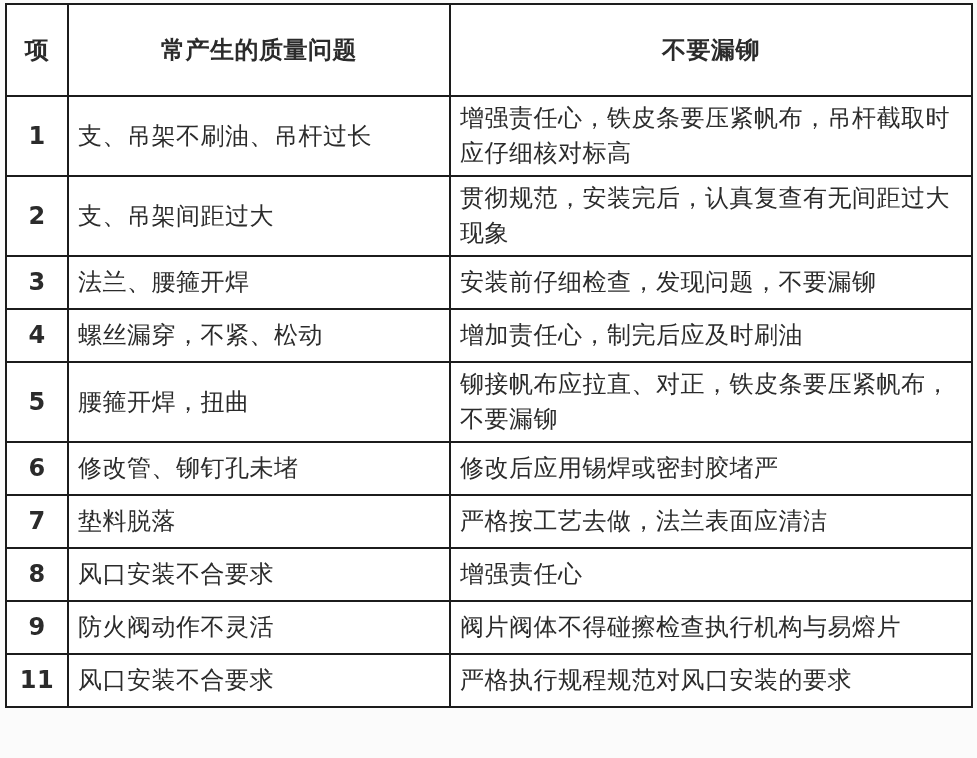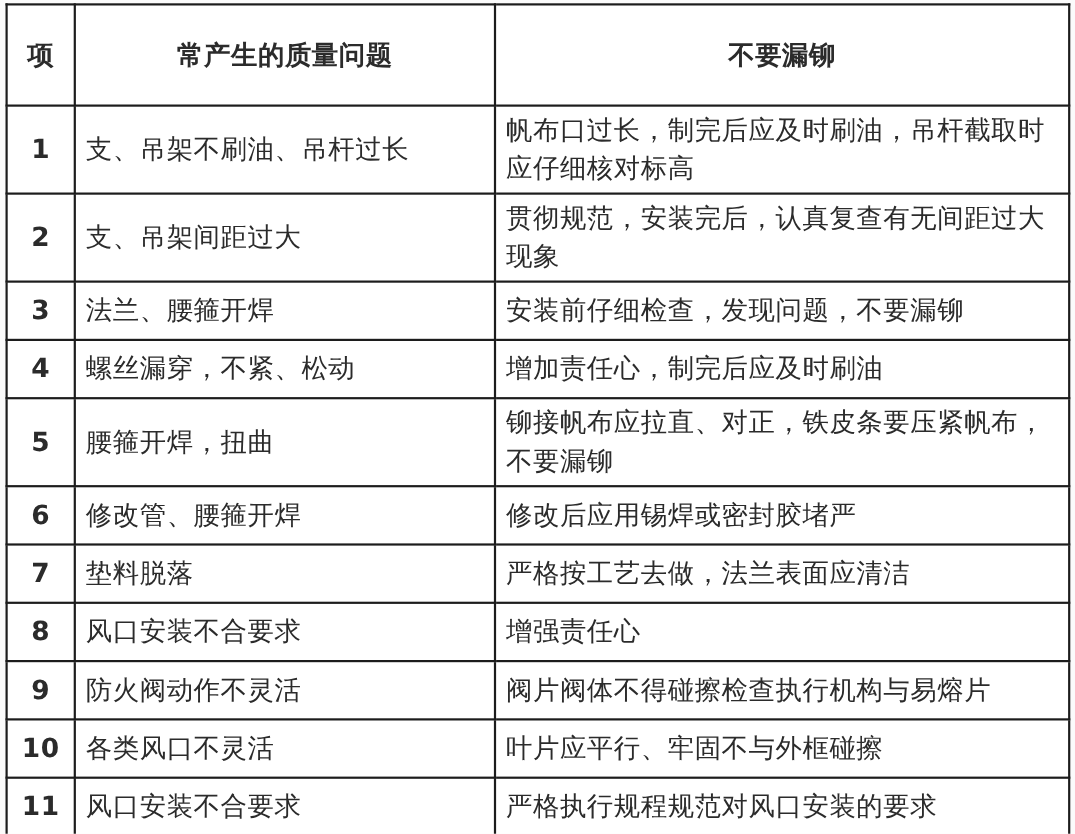--- a/index.html
+++ b/index.html
@@ -69,21 +69,21 @@
       <tr>
         <th>项</th>
         <th>常产生的质量问题</th>
         <th>不要漏铆</th>
       </tr>
     </thead>
     <tbody>
       <tr class="row-tall">
         <td class="cell-no">1</td>
         <td class="cell-problem">支、吊架不刷油、吊杆过长</td>
-        <td class="cell-measure">帆布口过长，制完后应及时刷油，吊杆截取时应仔细核对标高</td>
+        <td class="cell-measure">增强责任心，铁皮条要压紧帆布，吊杆截取时应仔细核对标高</td>
       </tr>
       <tr class="row-tall">
         <td class="cell-no">2</td>
         <td class="cell-problem">支、吊架间距过大</td>
         <td class="cell-measure">贯彻规范，安装完后，认真复查有无间距过大现象</td>
       </tr>
       <tr class="row-short">
         <td class="cell-no">3</td>
         <td class="cell-problem">法兰、腰箍开焊</td>
         <td class="cell-measure">安装前仔细检查，发现问题，不要漏铆</td>
@@ -93,43 +93,38 @@
         <td class="cell-problem">螺丝漏穿，不紧、松动</td>
         <td class="cell-measure">增加责任心，制完后应及时刷油</td>
       </tr>
       <tr class="row-tall">
         <td class="cell-no">5</td>
         <td class="cell-problem">腰箍开焊，扭曲</td>
         <td class="cell-measure">铆接帆布应拉直、对正，铁皮条要压紧帆布，不要漏铆</td>
       </tr>
       <tr class="row-short">
         <td class="cell-no">6</td>
-        <td class="cell-problem">修改管、腰箍开焊</td>
+        <td class="cell-problem">修改管、铆钉孔未堵</td>
         <td class="cell-measure">修改后应用锡焊或密封胶堵严</td>
       </tr>
       <tr class="row-short">
         <td class="cell-no">7</td>
         <td class="cell-problem">垫料脱落</td>
         <td class="cell-measure">严格按工艺去做，法兰表面应清洁</td>
       </tr>
       <tr class="row-short">
         <td class="cell-no">8</td>
         <td class="cell-problem">风口安装不合要求</td>
         <td class="cell-measure">增强责任心</td>
       </tr>
       <tr class="row-short">
         <td class="cell-no">9</td>
         <td class="cell-problem">防火阀动作不灵活</td>
         <td class="cell-measure">阀片阀体不得碰擦检查执行机构与易熔片</td>
       </tr>
       <tr class="row-short">
-        <td class="cell-no">10</td>
-        <td class="cell-problem">各类风口不灵活</td>
-        <td class="cell-measure">叶片应平行、牢固不与外框碰擦</td>
-      </tr>
-      <tr class="row-short">
         <td class="cell-no">11</td>
         <td class="cell-problem">风口安装不合要求</td>
         <td class="cell-measure">严格执行规程规范对风口安装的要求</td>
       </tr>
     </tbody>
   </table>
 </div>
 
 </body></html>

